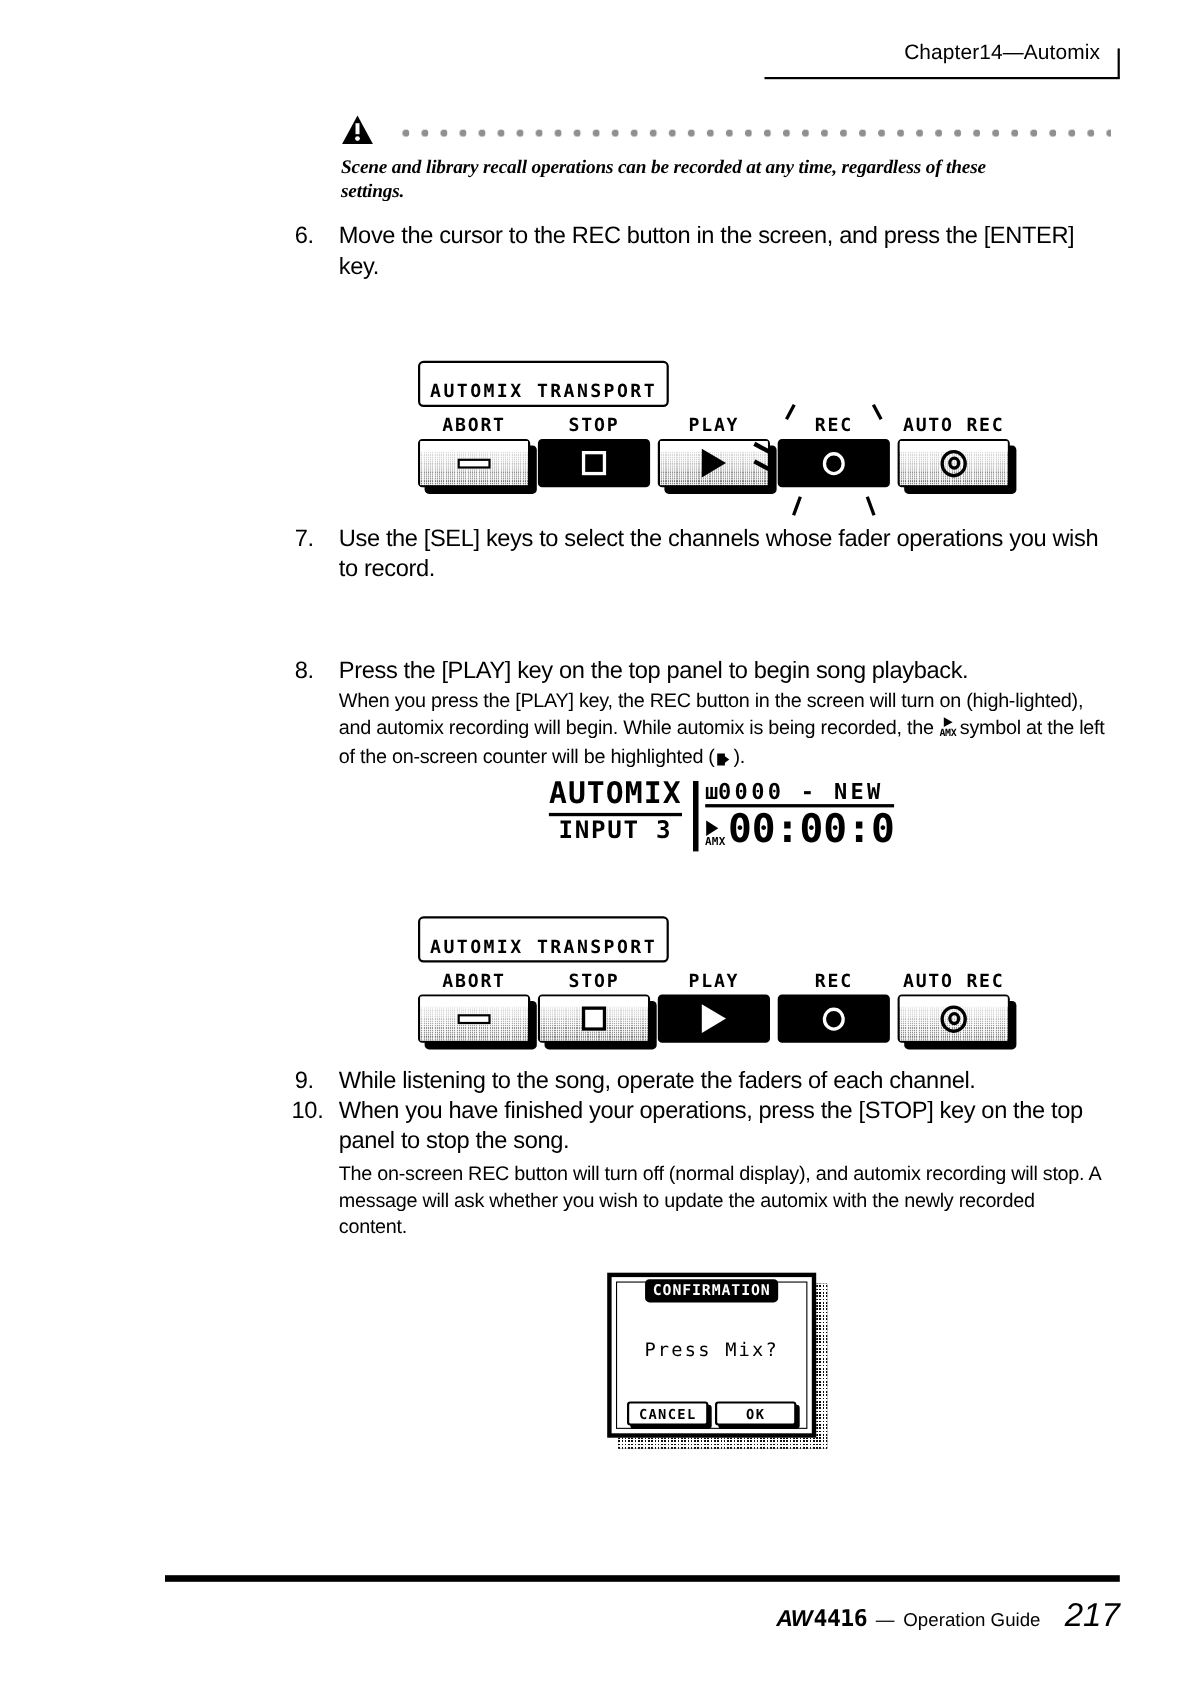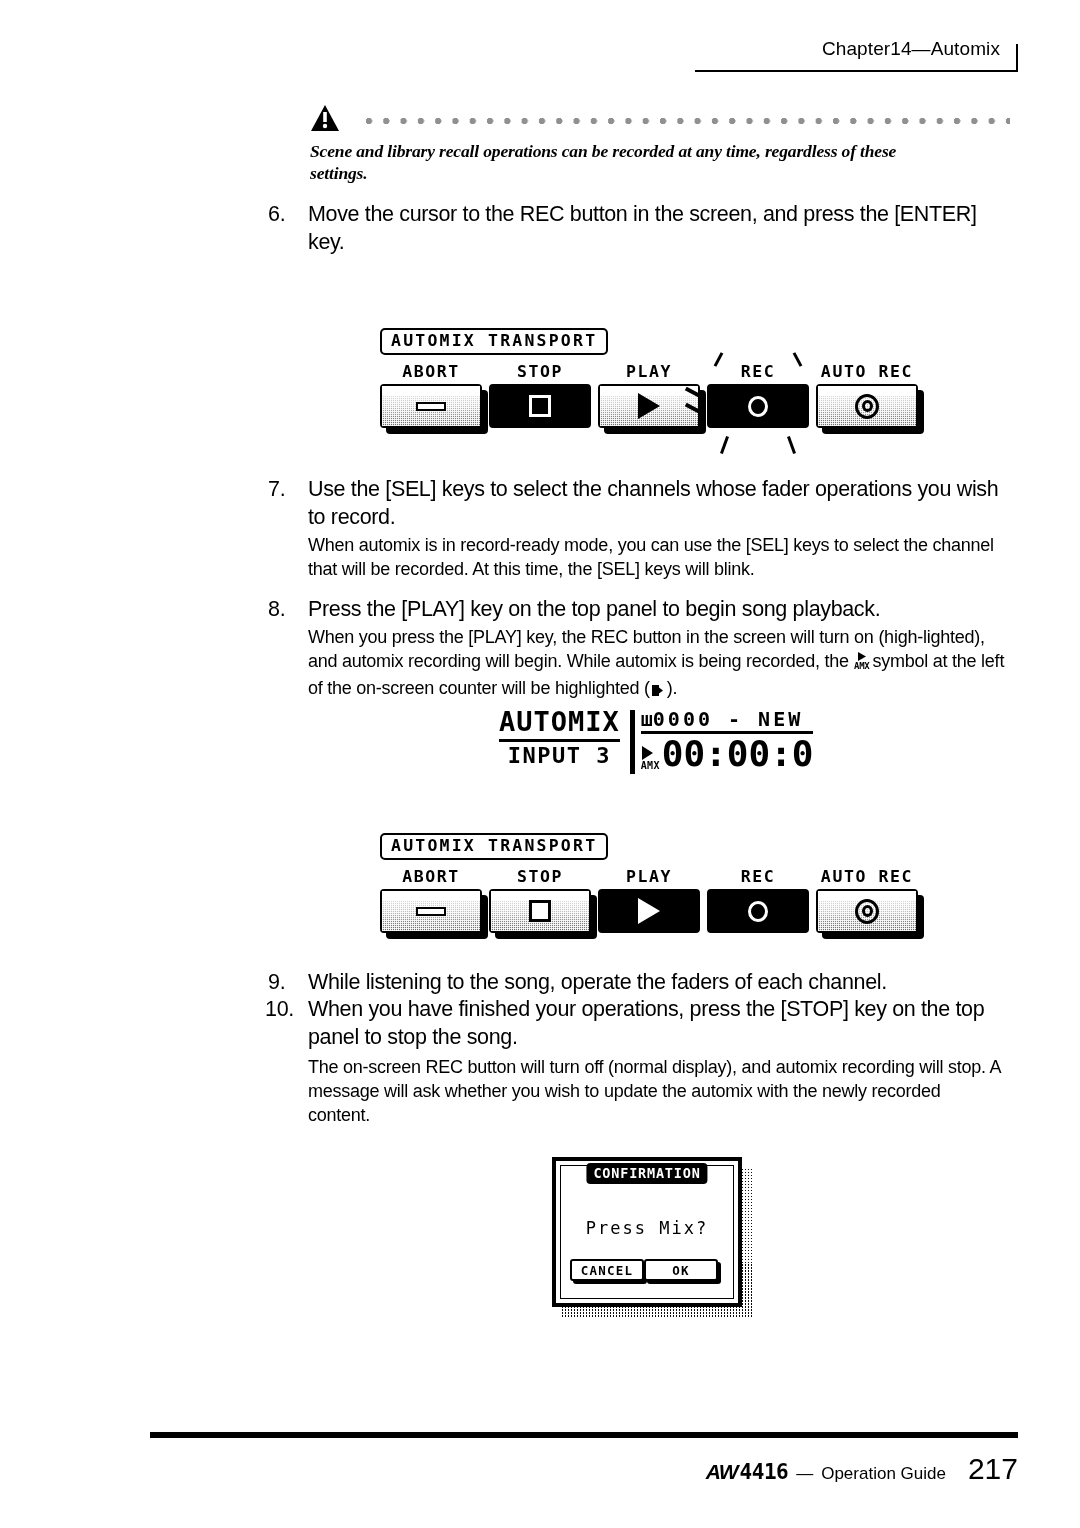--- a/index.html
+++ b/index.html
@@ -103,21 +103,21 @@
     margin-right: 2px;
   }
 
   
   .lcd { position: absolute; font-family: "DejaVu Sans Mono", monospace; }
 
   .tp-title {
     display: inline-block;
     border: 2.5px solid #000;
     border-radius: 5px;
-    padding: 2px 9px 3px 9px;
+    padding: 17px 9px 3px 9px;
     font-size: 16.5px;
     font-weight: 700;
     letter-spacing: 2.2px;
     line-height: 18px;
   }
   .tp-row { display: flex; margin-top: 7px; }
   .tp-cell { position: relative; }
   .tp-label {
     text-align: center;
     font-size: 16.5px;
@@ -300,23 +300,24 @@
     position: absolute;
     top: 52px;
     left: 0; right: 0;
     text-align: center;
     font-family: "DejaVu Sans Mono", monospace;
     font-size: 17px;
     letter-spacing: 2px;
   }
   .dlg-btns {
     position: absolute;
-    bottom: 17px;
+    bottom: 2px;
     left: 9px; right: 9px;
     display: flex;
+    justify-content: space-between;
   }
   .dlg-btn {
     position: relative;
     width: 74px;
     height: 22px;
     border: 2.5px solid #000;
     border-radius: 3px;
     background: #fff;
     display: flex;
     align-items: center;
@@ -355,21 +356,21 @@
     margin-left: 40px;
   }
   .brand-num {
     font-family: "DejaVu Sans Mono", monospace;
     font-weight: 700;
     font-size: 21px;
     letter-spacing: -0.5px;
   }
   .footer-sep { font-size: 17px; }
   .footer-guide { font-size: 17px; }
-  .page-no { font-size: 30px; font-weight: 400; margin-left: 14px; }
+  .page-no { font-size: 30px; font-weight: 400; margin-left: 14px; font-style: italic; }
 </style>
 </head>
 <body>
 
 <div class="page-header">
   <div class="hdr-text">Chapter14—Automix</div>
   <div class="hdr-rule"></div>
   <div class="hdr-tick"></div>
 </div>
 
@@ -456,21 +457,20 @@
       </div>
     </div>
 
   </div>
 </div>
 
 <div class="step" style="top:475px; left:268px; width:742px;">
   <div class="step-num" style="width:40px;">7.</div>
   <div style="flex:1;">
     <div class="step-main" style="width:700px;">Use the [SEL] keys to select the channels whose fader operations you wish to record.</div>
-    <div class="step-body" style="width:690px;">When automix is in record-ready mode, you can use the [SEL] keys to select the channel that will be recorded. At this time, the [SEL] keys will blink.</div>
   </div>
 </div>
 
 <div class="step" style="top:595px; left:268px; width:742px;">
   <div class="step-num" style="width:40px;">8.</div>
   <div style="flex:1;">
     <div class="step-main">Press the [PLAY] key on the top panel to begin song playback.</div>
     <div class="step-body" style="width:700px;">
       <span>When you press the [PLAY] key, the REC button in the screen will turn on (high-lighted), and automix recording will begin. While automix is being recorded, the</span>
       <span class="inline-sym">

